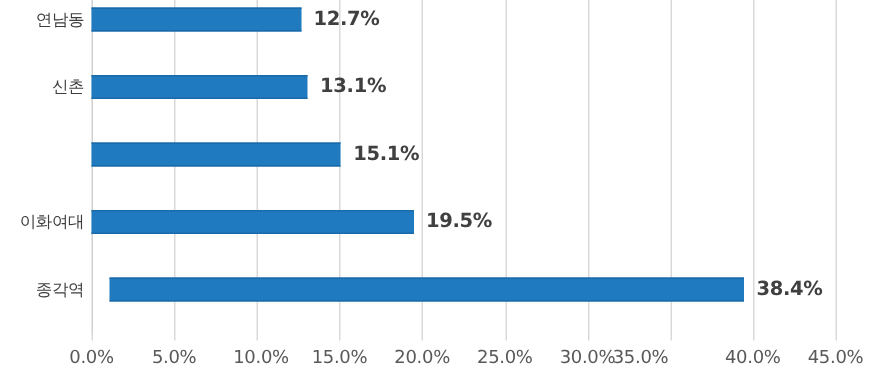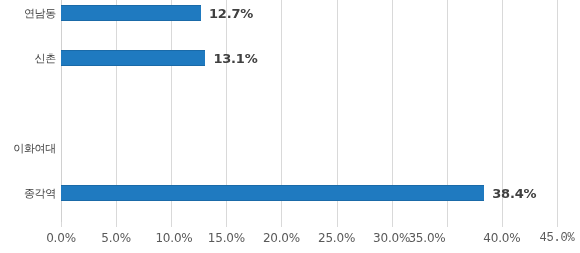--- a/index.html
+++ b/index.html
@@ -142,28 +142,36 @@
       <div class="tick-mark" style="left: 330.667px;"></div>
       <div class="xtick-label" style="left: 330.667px;">30.0%</div>
       <div class="gridline" style="left: 385.778px;"></div>
       <div class="tick-mark" style="left: 385.778px;"></div>
       <div class="xtick-label" style="left: 366px;">35.0%</div>
       <div class="gridline" style="left: 440.889px;"></div>
       <div class="tick-mark" style="left: 440.889px;"></div>
       <div class="xtick-label" style="left: 440.889px;">40.0%</div>
       <div class="gridline" style="left: 496px;"></div>
       <div class="tick-mark" style="left: 496px;"></div>
-      <div class="xtick-label" style="left: 496px; font-family: Liberation Mono, monospace;">45.0%</div>
+      <div class="xtick-label" style="left: 496px;">45.0%</div>
       <div class="bar-row" style="top: 5px; width: 496px;">
         <div class="bar" style="width: 139.982px; background: rgb(31, 122, 192); border-top-color: rgb(26, 106, 168); border-bottom-color: rgb(26, 106, 168);"></div>
         <div class="bar-value" style="left: 147.982px; color: rgb(64, 64, 64);">12.7%</div>
       </div>
       <div class="bar-row" style="top: 50px; width: 496px;">
         <div class="bar" style="width: 144.391px; background: rgb(31, 122, 192); border-top-color: rgb(26, 106, 168); border-bottom-color: rgb(26, 106, 168);"></div>
         <div class="bar-value" style="left: 152.391px; color: rgb(64, 64, 64);">13.1%</div>
       </div>
-      <div class="bar-row" style="top: 185px; width: 496px;">
+      <div class="bar-row" style="top: 95px; width: 496px;">
+        <div class="bar" style="width: 166.436px; background: rgb(31, 122, 192); border-top-color: rgb(26, 106, 168); border-bottom-color: rgb(26, 106, 168);"></div>
+        <div class="bar-value" style="left: 174.436px; color: rgb(64, 64, 64);">15.1%</div>
+      </div>
+      <div class="bar-row" style="top: 140px; width: 496px;">
+        <div class="bar" style="width: 214.933px; background: rgb(31, 122, 192); border-top-color: rgb(26, 106, 168); border-bottom-color: rgb(26, 106, 168);"></div>
+        <div class="bar-value" style="left: 222.933px; color: rgb(64, 64, 64);">19.5%</div>
+      </div>
+      <div class="bar-row" style="top: 185px; width: 496px; margin-left: 12px;">
         <div class="bar" style="width: 423.253px; background: rgb(31, 122, 192); border-top-color: rgb(26, 106, 168); border-bottom-color: rgb(26, 106, 168);"></div>
         <div class="bar-value" style="left: 431.253px; color: rgb(64, 64, 64);">38.4%</div>
       </div>
     </div>
 
 </div>
 
 </body></html>

